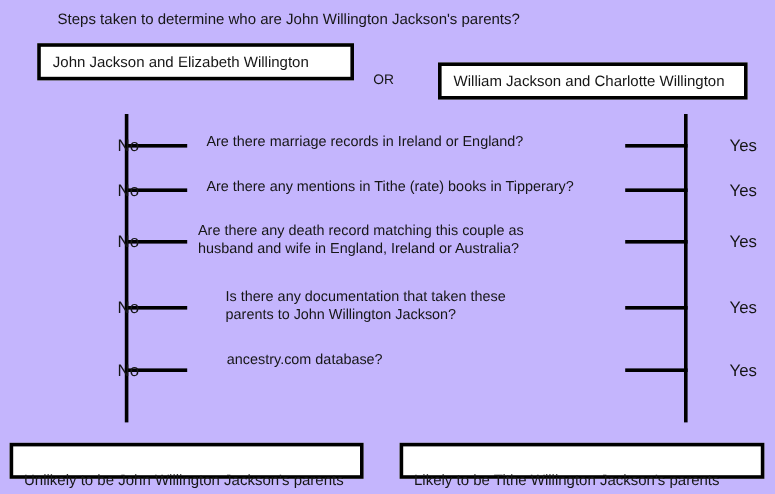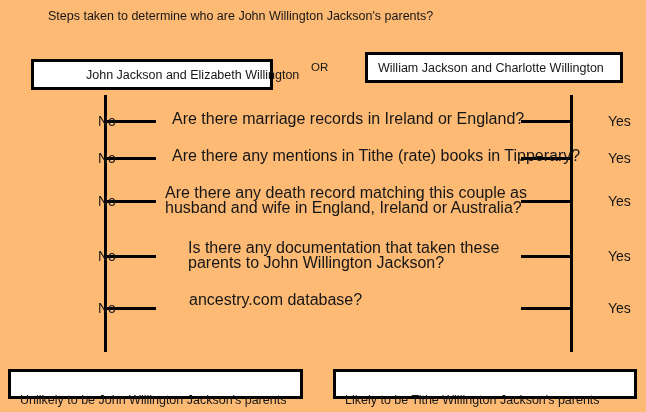--- a/index.html
+++ b/index.html
@@ -8,21 +8,21 @@
     background: #ffffff;
   }
   body {
     font-family: "Liberation Sans", sans-serif;
     color: #1a1a1a;
   }
   #canvas {
     position: relative;
     width: 646px;
     height: 412px;
-    background: #fdba74;
+    background: #c4b5fd;
     overflow: hidden;
   }
 
   
   .title {
     position: absolute;
     left: 48px;
     top: 8px;
     font-size: 12.5px;
     line-height: 16px;
@@ -36,21 +36,21 @@
     box-sizing: border-box;
     background: #ffffff;
     border: 3px solid #000000;
     display: flex;
     align-items: center;
     font-size: 12.5px;
     color: #161616;
   }
   .cand-box span { padding-left: 10px; white-space: nowrap; }
 
-  #cand-left  { left: 31px;  top: 59px; width: 242px; height: 31px; padding-left: 42px; }
+  #cand-left  { left: 31px;  top: 36px; width: 264px; height: 31px; }
   #cand-right { left: 365px; top: 52px; width: 258px; height: 31px; text-align: center; }
 
   .or-label {
     position: absolute;
     left: 311px;
     top: 61px;
     font-size: 11.5px;
     color: #161616;
   }
 
@@ -81,21 +81,21 @@
     color: #161616;
     white-space: nowrap;
     margin-left: 30px;
   }
   .lbl-no  { left: 68px; }
   .lbl-yes { left: 578px; }
 
   
   .question {
     position: absolute;
-    font-size: 16px;
+    font-size: 12px;
     line-height: 15px;
     color: #161616;
     white-space: pre-line;
   }
 
   .link-underline { }
 
   
   .outcome-box {
     position: absolute;

